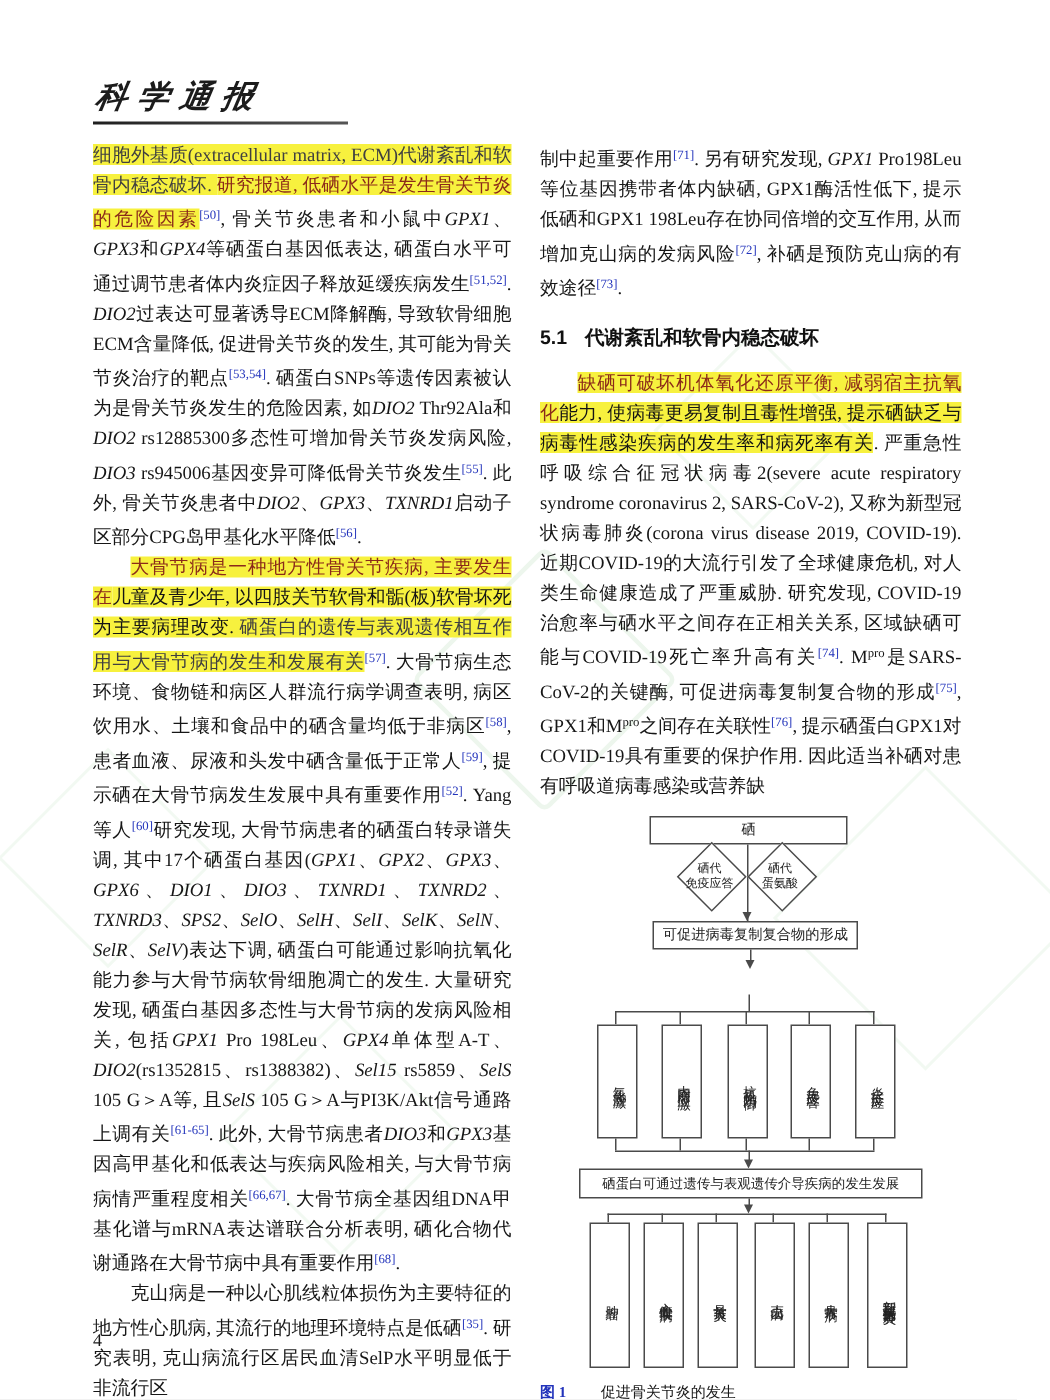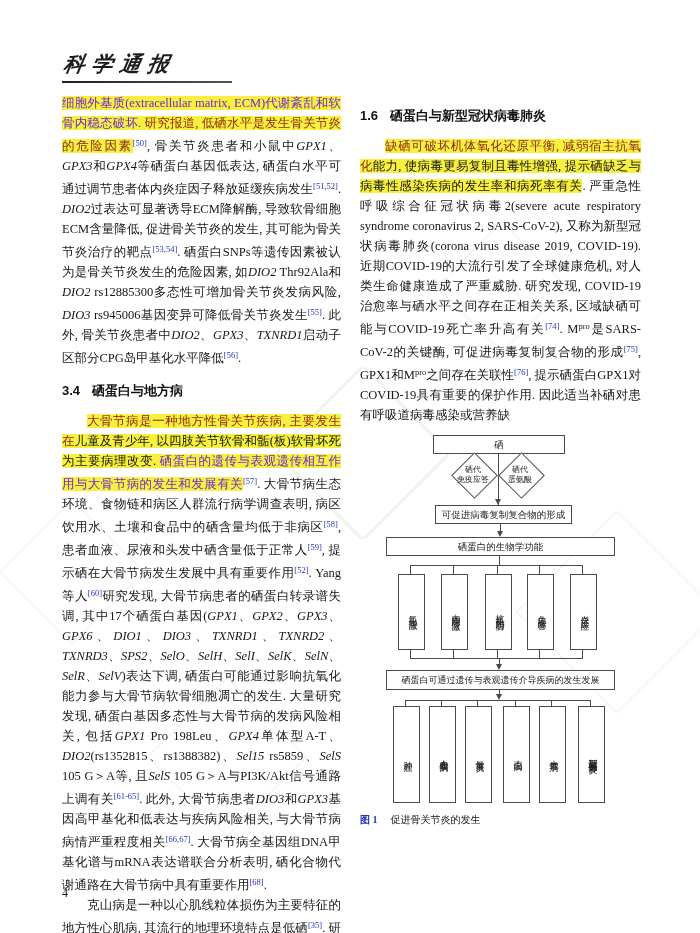--- a/index.html
+++ b/index.html
@@ -20,86 +20,83 @@
   p.para{margin:0;}
   p.indent{text-indent:2em;}
   .sec-head{margin:13px 0 10px 0;font-family:"Liberation Sans","DejaVu Sans",sans-serif;
         font-weight:bold;font-size:13px;color:#111;text-align:left;}
   .sec-num{margin-right:12px;}
   
   .seg-t{}
   .seg-i{font-style:italic;}
   .seg-sup{font-size:8.5px;vertical-align:4px;}
   .seg-r{color:#2233bb;font-size:8.5px;vertical-align:4px;}
-  .seg-hb{background:#f7f13e;color:#6d28d9;}
+  .seg-hb{background:#f7f13e;color:#404040;}
   .seg-hr{background:#f7f13e;color:#8b2a1a;}
   .seg-hk{background:#f7f13e;color:#141414;}
   
   .fig-block{margin-top:7px;}
   .diagram{position:relative;width:281px;height:372px;font-family:"Liberation Sans","DejaVu Sans",sans-serif;}
   .dbox{position:absolute;border:1px solid #4a4a4a;background:#fff;z-index:2;
         display:flex;align-items:center;justify-content:center;font-size:9.5px;color:#222;text-align:center;}
   .vbox{writing-mode:vertical-rl;text-orientation:upright;font-size:9px;letter-spacing:2px;
         display:block;text-align:center;}
   .vbox5{line-height:23px;}
   .vbox6{line-height:23px;letter-spacing:1px;}
   .dline{position:absolute;background:#4a4a4a;z-index:1;}
   .darrow{position:absolute;width:0;height:0;border-left:3.5px solid transparent;
         border-right:3.5px solid transparent;border-top:6px solid #4a4a4a;z-index:1;}
   .diamond{position:absolute;width:31px;height:31px;border:1px solid #4a4a4a;background:#fff;
         transform:rotate(45deg);z-index:2;}
   .diamond-label{position:absolute;width:50px;text-align:center;font-size:8px;line-height:9.5px;
         z-index:3;color:#222;font-family:"Liberation Sans","DejaVu Sans",sans-serif;}
   
   .caption{font-size:10px;line-height:13px;margin-top:9px;text-align:left;}
-  .cap-label{color:#2233bb;font-weight:bold;margin-right:13px;}
+  .cap-label{color:#2233bb;font-weight:bold;margin-right:23px;}
   
   .page-num{position:absolute;left:62px;top:886px;font-size:12px;z-index:2;}
 </style>
 </head>
 <body>
 
 <div class="page">
 
   <div class="wm" style="left:300px;top:390px;width:120px;height:120px;"></div>
   <div class="wm2" style="left:455px;top:240px;width:90px;height:90px;"></div>
   <div class="wm2" style="left:545px;top:540px;width:140px;height:140px;"></div>
   <div class="wm2" style="left:170px;top:700px;width:110px;height:110px;"></div>
   <div class="wm2" style="left:20px;top:520px;width:100px;height:100px;"></div>
 
   <div class="logo">科学通报</div>
   <div class="logo-rule"></div>
 
   <div class="col col-left">
     <p class="para"><span class="seg-hb">细胞外基质(extracellular matrix, ECM)代谢紊乱和软骨内稳态破坏. </span><span class="seg-hr">研究报道, 低硒水平是发生骨关节炎的危险因素</span><span class="seg-r">[50]</span><span class="seg-t">, 骨关节炎患者和小鼠中</span><span class="seg-i">GPX1</span><span class="seg-t">、</span><span class="seg-i">GPX3</span><span class="seg-t">和</span><span class="seg-i">GPX4</span><span class="seg-t">等硒蛋白基因低表达, 硒蛋白水平可通过调节患者体内炎症因子释放延缓疾病发生</span><span class="seg-r">[51,52]</span><span class="seg-t">. </span><span class="seg-i">DIO2</span><span class="seg-t">过表达可显著诱导ECM降解酶, 导致软骨细胞ECM含量降低, 促进骨关节炎的发生, 其可能为骨关节炎治疗的靶点</span><span class="seg-r">[53,54]</span><span class="seg-t">. 硒蛋白SNPs等遗传因素被认为是骨关节炎发生的危险因素, 如</span><span class="seg-i">DIO2</span><span class="seg-t"> Thr92Ala和</span><span class="seg-i">DIO2</span><span class="seg-t"> rs12885300多态性可增加骨关节炎发病风险, </span><span class="seg-i">DIO3</span><span class="seg-t"> rs945006基因变异可降低骨关节炎发生</span><span class="seg-r">[55]</span><span class="seg-t">. 此外, 骨关节炎患者中</span><span class="seg-i">DIO2</span><span class="seg-t">、</span><span class="seg-i">GPX3</span><span class="seg-t">、</span><span class="seg-i">TXNRD1</span><span class="seg-t">启动子区部分CPG岛甲基化水平降低</span><span class="seg-r">[56]</span><span class="seg-t">.</span></p>
-    <div class="sec-head">
-      <span class="sec-num">3.4</span><span>硒蛋白与地方病</span>
-    </div>
     <p class="para indent"><span class="seg-hr">大骨节病是一种地方性骨关节疾病, 主要发生在</span><span class="seg-hk">儿童及青少年, 以四肢关节软骨和骺(板)软骨坏死为主要病理改变. </span><span class="seg-hb">硒蛋白的遗传与表观遗传相互作用与大骨节病的发生和发展有关</span><span class="seg-r">[57]</span><span class="seg-t">. 大骨节病生态环境、食物链和病区人群流行病学调查表明, 病区饮用水、土壤和食品中的硒含量均低于非病区</span><span class="seg-r">[58]</span><span class="seg-t">, 患者血液、尿液和头发中硒含量低于正常人</span><span class="seg-r">[59]</span><span class="seg-t">, 提示硒在大骨节病发生发展中具有重要作用</span><span class="seg-r">[52]</span><span class="seg-t">. Yang等人</span><span class="seg-r">[60]</span><span class="seg-t">研究发现, 大骨节病患者的硒蛋白转录谱失调, 其中17个硒蛋白基因(</span><span class="seg-i">GPX1</span><span class="seg-t">、</span><span class="seg-i">GPX2</span><span class="seg-t">、</span><span class="seg-i">GPX3</span><span class="seg-t">、</span><span class="seg-i">GPX6</span><span class="seg-t">、</span><span class="seg-i">DIO1</span><span class="seg-t">、</span><span class="seg-i">DIO3</span><span class="seg-t">、</span><span class="seg-i">TXNRD1</span><span class="seg-t">、</span><span class="seg-i">TXNRD2</span><span class="seg-t">、</span><span class="seg-i">TXNRD3</span><span class="seg-t">、</span><span class="seg-i">SPS2</span><span class="seg-t">、</span><span class="seg-i">SelO</span><span class="seg-t">、</span><span class="seg-i">SelH</span><span class="seg-t">、</span><span class="seg-i">SelI</span><span class="seg-t">、</span><span class="seg-i">SelK</span><span class="seg-t">、</span><span class="seg-i">SelN</span><span class="seg-t">、</span><span class="seg-i">SelR</span><span class="seg-t">、</span><span class="seg-i">SelV</span><span class="seg-t">)表达下调, 硒蛋白可能通过影响抗氧化能力参与大骨节病软骨细胞凋亡的发生. 大量研究发现, 硒蛋白基因多态性与大骨节病的发病风险相关, 包括</span><span class="seg-i">GPX1</span><span class="seg-t"> Pro 198Leu、</span><span class="seg-i">GPX4</span><span class="seg-t">单体型A-T、</span><span class="seg-i">DIO2</span><span class="seg-t">(rs1352815、rs1388382)、</span><span class="seg-i">Sel15</span><span class="seg-t"> rs5859、</span><span class="seg-i">SelS</span><span class="seg-t"> 105 G＞A等, 且</span><span class="seg-i">SelS</span><span class="seg-t"> 105 G＞A与PI3K/Akt信号通路上调有关</span><span class="seg-r">[61-65]</span><span class="seg-t">. 此外, 大骨节病患者</span><span class="seg-i">DIO3</span><span class="seg-t">和</span><span class="seg-i">GPX3</span><span class="seg-t">基因高甲基化和低表达与疾病风险相关, 与大骨节病病情严重程度相关</span><span class="seg-r">[66,67]</span><span class="seg-t">. 大骨节病全基因组DNA甲基化谱与mRNA表达谱联合分析表明, 硒化合物代谢通路在大骨节病中具有重要作用</span><span class="seg-r">[68]</span><span class="seg-t">.</span></p>
     <p class="para indent"><span class="seg-t">克山病是一种以心肌线粒体损伤为主要特征的地方性心肌病, 其流行的地理环境特点是低硒</span><span class="seg-r">[35]</span><span class="seg-t">. 研究表明, 克山病流行区居民血清SelP水平明显低于非流行区</span></p>
   </div>
 
   <div class="col col-right">
+    <p class="para"><span class="seg-t">制中起重要作用</span><span class="seg-r">[71]</span><span class="seg-t">. 另有研究发现, </span><span class="seg-i">GPX1</span><span class="seg-t"> Pro198Leu等位基因携带者体内缺硒, GPX1酶活性低下, 提示低硒和GPX1 198Leu存在协同倍增的交互作用, 从而增加克山病的发病风险</span><span class="seg-r">[72]</span><span class="seg-t">, 补硒是预防克山病的有效途径</span><span class="seg-r">[73]</span><span class="seg-t">.</span></p>
     <div class="sec-head">
-      <span class="sec-num">1.6</span><span>硒蛋白与新型冠状病毒肺炎</span>
+      <span class="sec-num">5.1</span><span>代谢紊乱和软骨内稳态破坏</span>
     </div>
     <p class="para indent"><span class="seg-hr">缺硒可破坏机体氧化还原平衡, 减弱宿主抗氧化</span><span class="seg-hk">能力, 使病毒更易复制且毒性增强, 提示硒缺乏与病毒性感染疾病的发生率和病死率有关</span><span class="seg-t">. 严重急性呼吸综合征冠状病毒2(severe acute respiratory syndrome coronavirus 2, SARS-CoV-2), 又称为新型冠状病毒肺炎(corona virus disease 2019, COVID-19). 近期COVID-19的大流行引发了全球健康危机, 对人类生命健康造成了严重威胁. 研究发现, COVID-19治愈率与硒水平之间存在正相关关系, 区域缺硒可能与COVID-19死亡率升高有关</span><span class="seg-r">[74]</span><span class="seg-t">. M</span><span class="seg-sup">pro</span><span class="seg-t">是SARS-CoV-2的关键酶, 可促进病毒复制复合物的形成</span><span class="seg-r">[75]</span><span class="seg-t">, GPX1和M</span><span class="seg-sup">pro</span><span class="seg-t">之间存在关联性</span><span class="seg-r">[76]</span><span class="seg-t">, 提示硒蛋白GPX1对COVID-19具有重要的保护作用. 因此适当补硒对患有呼吸道病毒感染或营养缺</span></p>
 
     <div class="fig-block">
       <div class="diagram">
 
         <div class="dbox" style="left:73px;top:3px;width:130px;height:17px;">硒</div>
 
         <div class="diamond" style="left:98px;top:27px;"></div>
         <div class="diamond-label" style="left:88px;top:33px;"><span>硒代</span><br><span>免疫应答</span></div>
         <div class="diamond" style="left:145px;top:27px;"></div>
         <div class="diamond-label" style="left:135px;top:33px;"><span>硒代</span><br><span>蛋氨酸</span></div>
 
         <div class="dbox" style="left:75px;top:73px;width:135px;height:17px;">可促进病毒复制复合物的形成</div>
-        <div class="dbox" style="left:26px;top:105px;width:227px;height:17px;">硒蛋白的生物学功能</div>
 
         <div class="dbox vbox vbox5" style="left:38px;top:142px;width:25px;height:74px;">氧化应激</div>
         <div class="dbox vbox vbox5" style="left:81px;top:142px;width:25px;height:74px;">内质网应激</div>
         <div class="dbox vbox vbox5" style="left:125px;top:142px;width:25px;height:74px;">抗氧化防御</div>
         <div class="dbox vbox vbox5" style="left:167px;top:142px;width:25px;height:74px;">免疫应答</div>
         <div class="dbox vbox vbox5" style="left:210px;top:142px;width:25px;height:74px;">炎症反应</div>
 
         <div class="dbox" style="left:26px;top:238px;width:227px;height:18px;font-size:9px;">硒蛋白可通过遗传与表观遗传介导疾病的发生发展</div>
 
         <div class="dbox vbox vbox6" style="left:33px;top:274px;width:25px;height:95px;">肿瘤</div>

